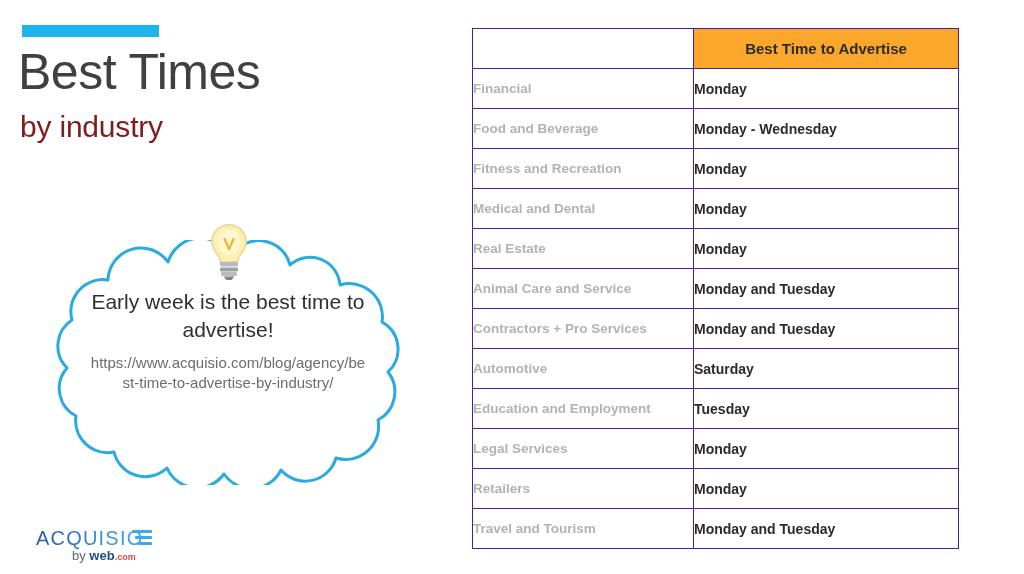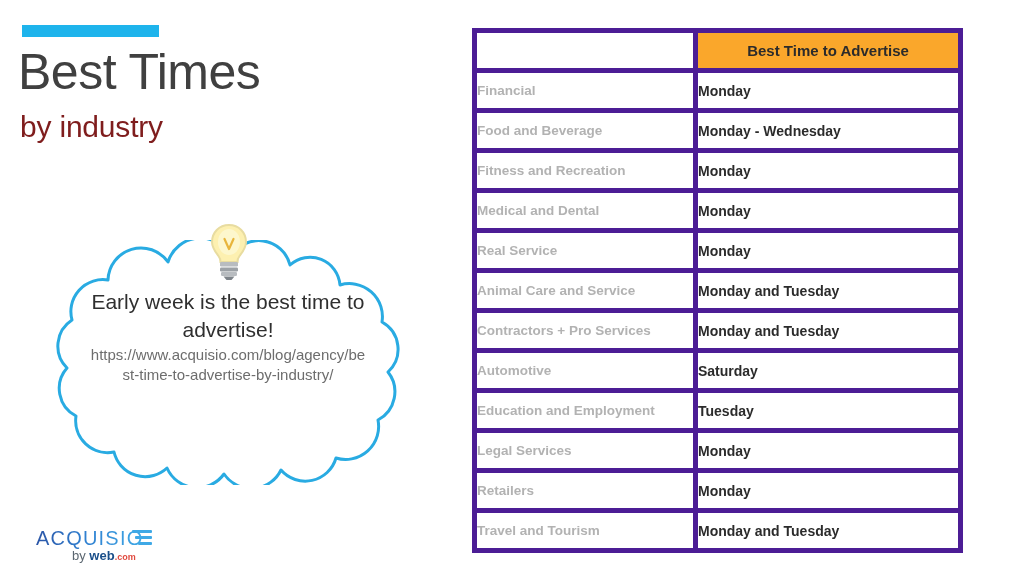--- a/index.html
+++ b/index.html
@@ -77,21 +77,21 @@
     width: 280px;
     text-align: center;
   }
   .cloud-headline {
     font-size: 21px;
     color: #2f2f2f;
     line-height: 1.35;
     font-weight: 400;
   }
   .cloud-url {
-    margin-top: 0;
+    margin-top: 8px;
     font-size: 15px;
     color: #6d6d6d;
     line-height: 1.38;
     word-break: break-word;
     font-weight: 400;
   }
 
   
   #lightbulb-icon {
     position: absolute;
@@ -160,21 +160,21 @@
     border-collapse: collapse;
     table-layout: fixed;
   }
   #advertise-table col.c-industry { width: 221px; }
   #advertise-table col.c-time { width: 265px; }
 
   #advertise-table th,
   #advertise-table td {
     height: 40px;
     padding: 0 0 0 0;
-    border: 5px solid #4c1d95;
+    border: 1px solid #4c1d95;
     box-sizing: border-box;
   }
   th.header-blank {
     border: none;
     background: transparent;
     height: 48px;
   }
   th.header-time {
     background: #FAA72B;
     color: #2b2b2b;
@@ -283,21 +283,21 @@
       </tr>
       <tr>
         <td class="industry-cell">Fitness and Recreation</td>
         <td class="time-cell">Monday</td>
       </tr>
       <tr>
         <td class="industry-cell">Medical and Dental</td>
         <td class="time-cell">Monday</td>
       </tr>
       <tr>
-        <td class="industry-cell">Real Service</td>
+        <td class="industry-cell">Real Estate</td>
         <td class="time-cell">Monday</td>
       </tr>
       <tr>
         <td class="industry-cell">Animal Care and Service</td>
         <td class="time-cell">Monday and Tuesday</td>
       </tr>
       <tr>
         <td class="industry-cell">Contractors + Pro Services</td>
         <td class="time-cell">Monday and Tuesday</td>
       </tr>

